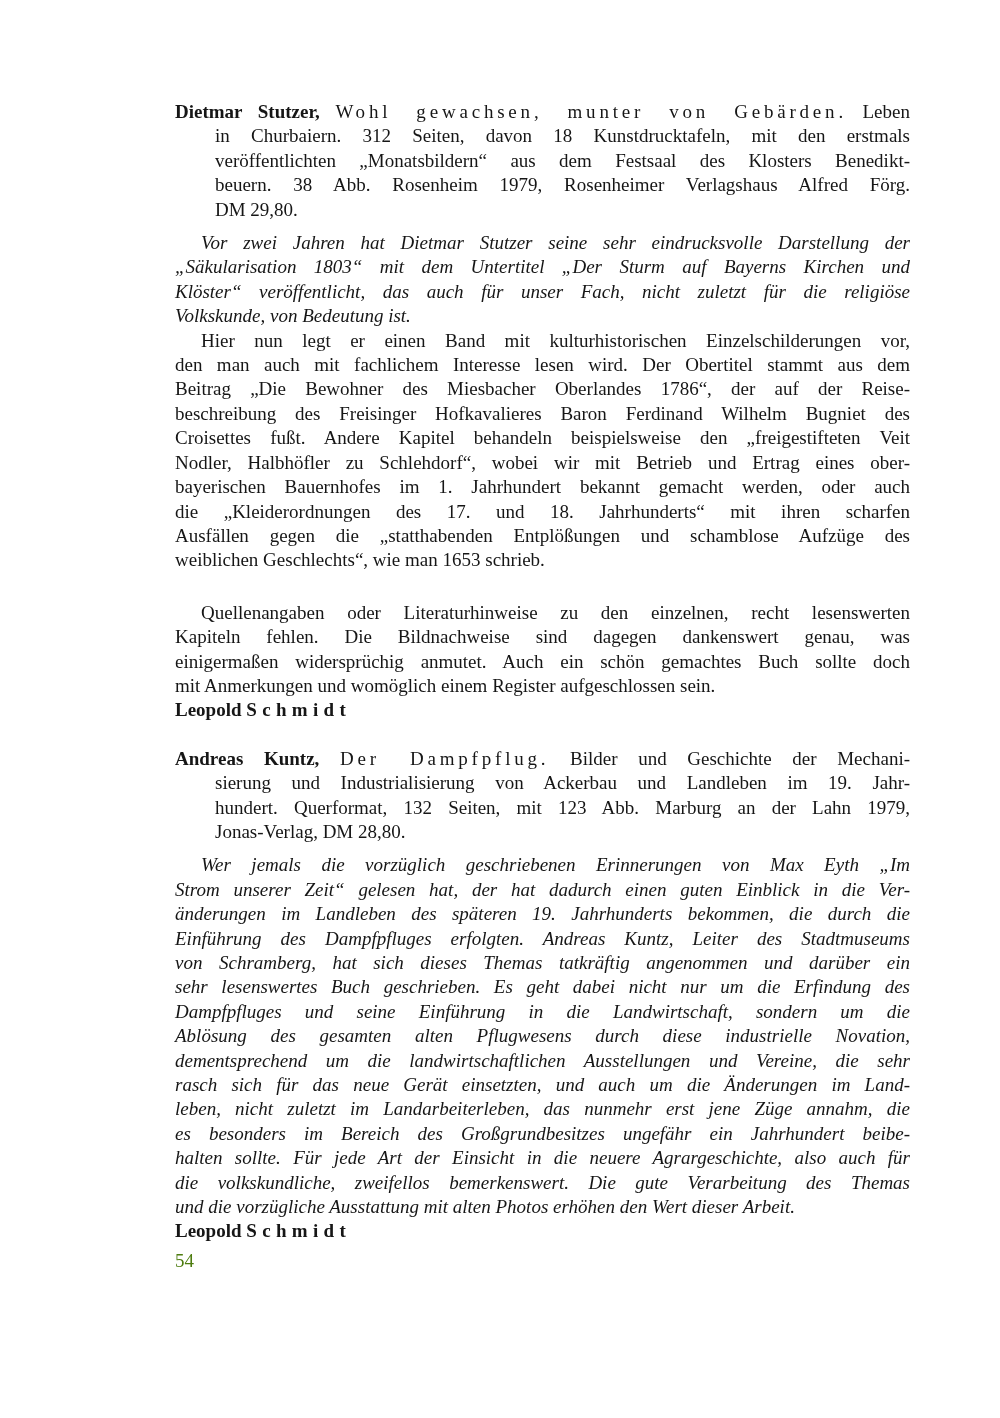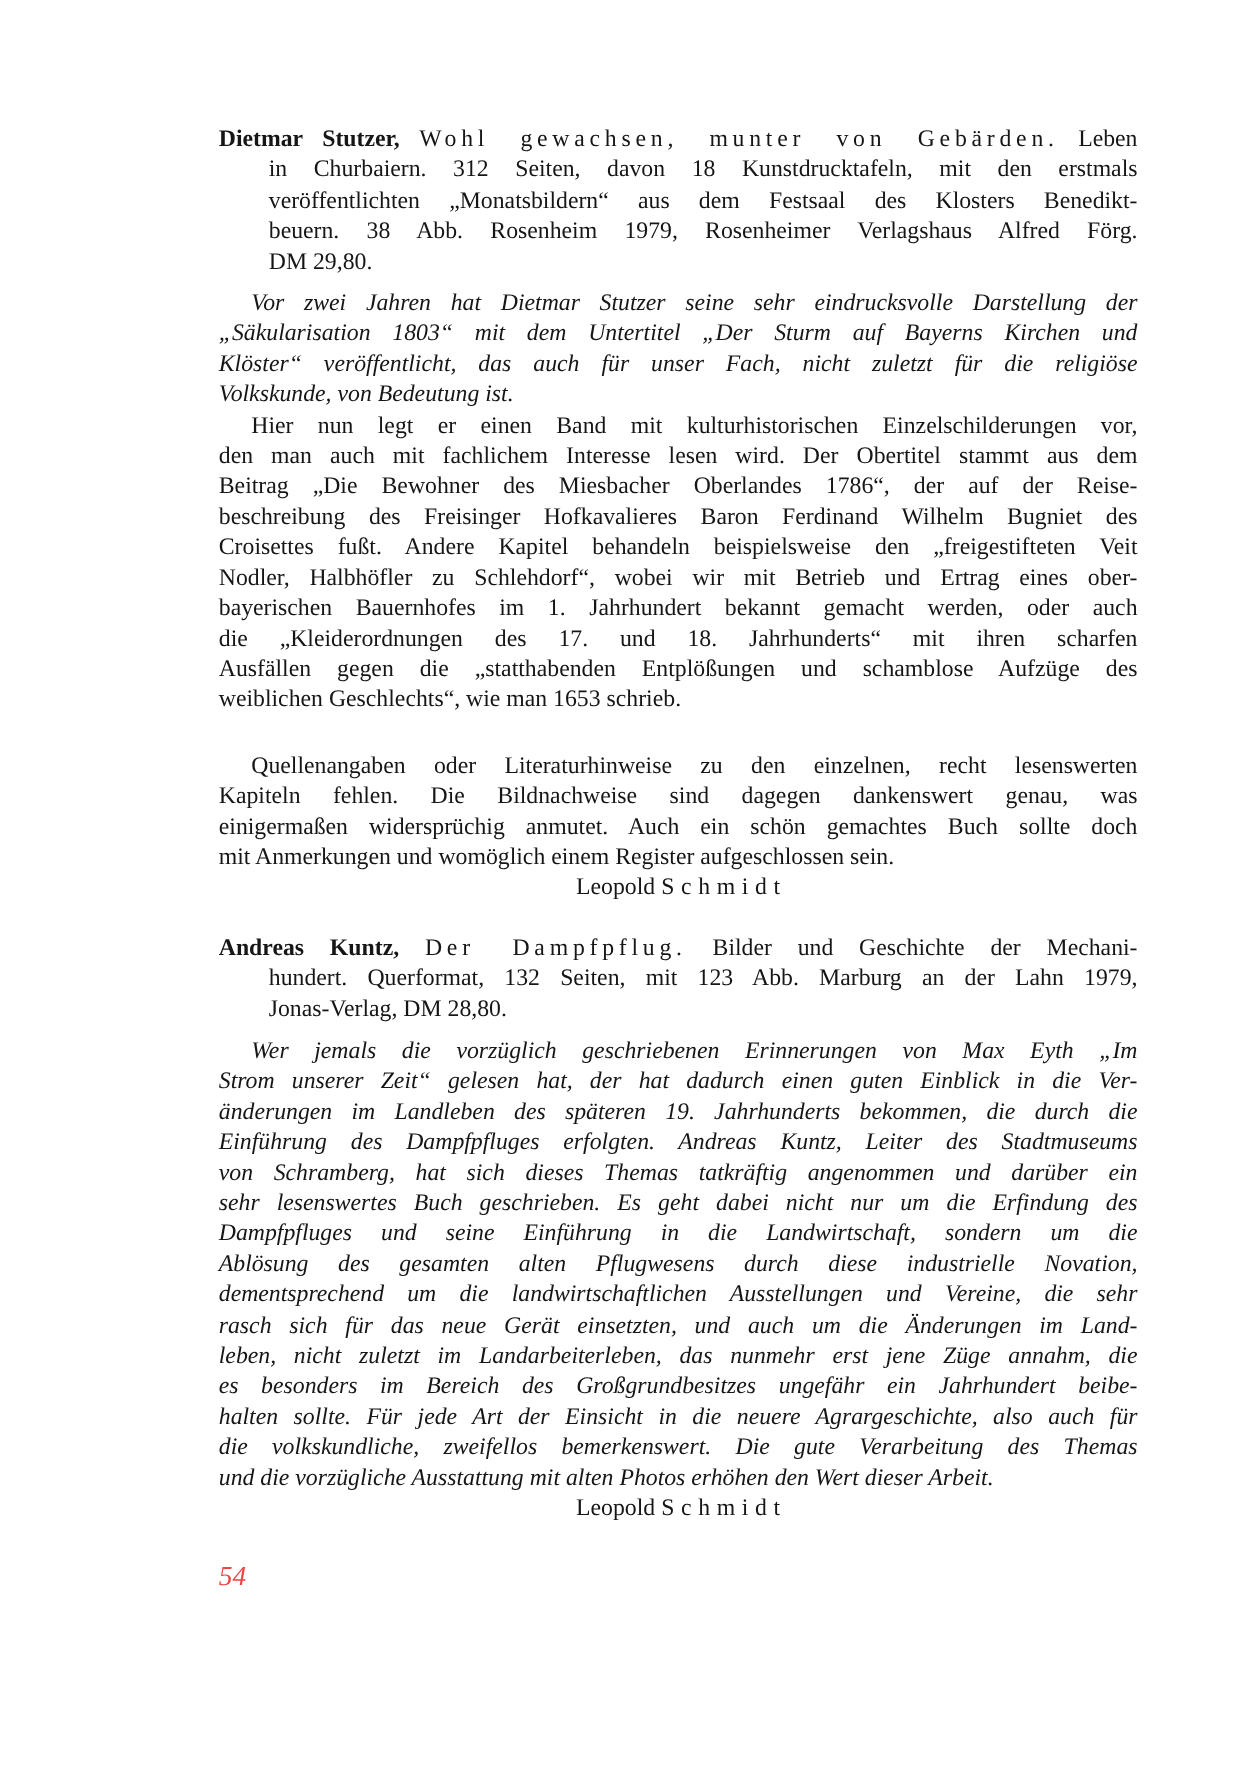--- a/index.html
+++ b/index.html
@@ -18,27 +18,27 @@
   }
   section { margin: 0; padding: 0; }
   .line { min-height: 24.4px; }
   .jline { text-align: justify; text-align-last: justify; }
   .jline.last { text-align-last: left; }
   .para.indent > .line:first-child { text-indent: 26px; }
   .bib-rest .line { margin-left: 40px; }
   .author { font-weight: bold; }
   .sp { letter-spacing: 0.20em; word-spacing: 0.30em; }
   .sp2 { letter-spacing: 0.28em; margin-right: -0.28em; }
-  .signature { text-align: center; }
+  .signature { text-align: left; font-weight: bold; }
   .gap-sm { margin-top: 9px; font-style: italic; }
   .gap-md { margin-top: 28px; }
   .gap-lg { margin-top: 24px; }
   .pagenum {
     position: absolute; left: 175px; top: 1248px;
-    font-size: 22px; line-height: 26px; color: #ef4444; font-style: italic;
+    font-size: 19px; line-height: 26px; color: #4d7c0f;
   }
 </style>
 </head>
 <body>
 
 <div class="page">
   <div class="textblock">
 
     <section class="review">
       <div class="bib">
@@ -83,20 +83,21 @@
         </div>
 
       <div class="line signature"><span>Leopold</span> <span class="sp2">Schmidt</span></div>
     </section>
 
     <section class="review gap-lg">
       <div class="bib">
         <div class="line jline bib-first"><span class="author">Andreas Kuntz,</span> <span class="sp">Der Dampfpflug.</span> <span>Bilder und Geschichte der Mechani-</span></div>
         <div class="bib-rest">
 
+        <div class="line jline">sierung und Industrialisierung von Ackerbau und Landleben im 19. Jahr-</div>
             <div class="line jline">hundert. Querformat, 132 Seiten, mit 123 Abb. Marburg an der Lahn 1979,</div>
             <div class="line jline last">Jonas-Verlag, DM 28,80.</div>
           </div>
       </div>
 
       <div class="para indent gap-sm">
 
       <div class="line jline">Wer jemals die vorzüglich geschriebenen Erinnerungen von Max Eyth „Im</div>
           <div class="line jline">Strom unserer Zeit“ gelesen hat, der hat dadurch einen guten Einblick in die Ver-</div>
           <div class="line jline">änderungen im Landleben des späteren 19. Jahrhunderts bekommen, die durch die</div>

